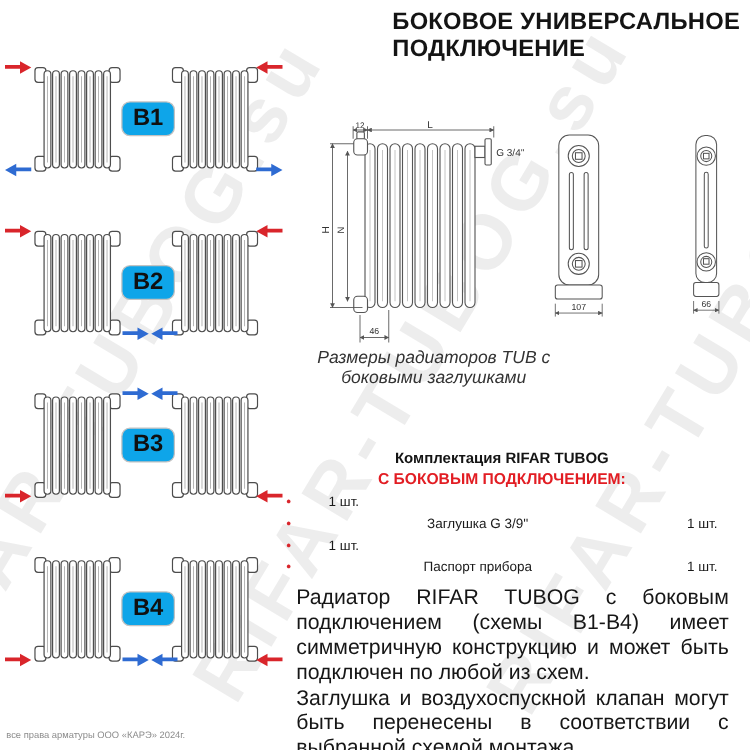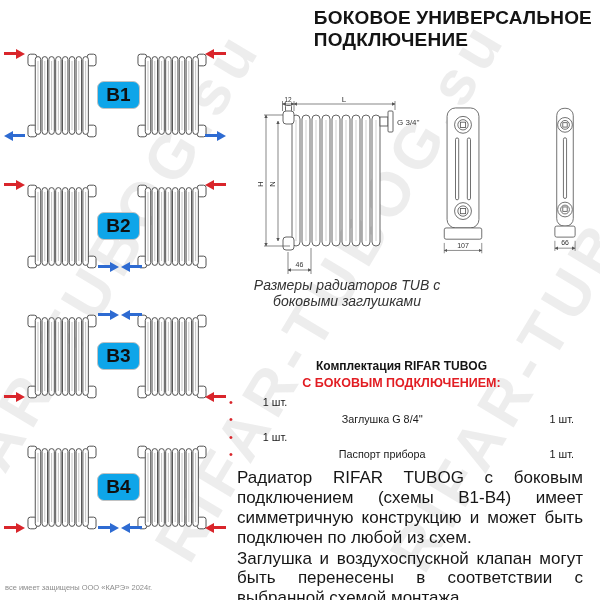--- a/index.html
+++ b/index.html
@@ -263,34 +263,34 @@
 
   <div class="equip">
     <div class="eq-h1">Комплектация RIFAR TUBOG</div>
     <div class="eq-h2">С БОКОВЫМ ПОДКЛЮЧЕНИЕМ:</div>
     <div class="eq-item">
       <span class="eq-bullet">•</span>
       <span class="eq-qty">1 шт.</span>
     </div>
     <div class="eq-item">
       <span class="eq-bullet">•</span>
-      <span class="eq-name">Заглушка G 8/4''</span>
+      <span class="eq-name">Заглушка G 3/9''</span>
       <span class="eq-qty">1 шт.</span>
     </div>
     <div class="eq-item">
       <span class="eq-bullet">•</span>
       <span class="eq-qty">1 шт.</span>
     </div>
     <div class="eq-item">
       <span class="eq-bullet">•</span>
       <span class="eq-name">Паспорт прибора</span>
       <span class="eq-qty">1 шт.</span>
     </div>
   </div>
 
   <div class="desc">
     <p>Радиатор RIFAR TUBOG с боковым подключением (схемы B1-B4) имеет симметричную конструкцию и может быть подключен по любой из схем.</p>
     <p>Заглушка и воздухоспускной клапан могут быть перенесены в соответствии с выбранной схемой монтажа.</p>
     <p class="bold">Минимальная длина радиатора – 98 мм (2 секции) без учета арматуры.</p>
   </div>
 
-  <div class="footer">все имеет защищены ООО «КАРЭ» 2024г.</div>
+  <div class="footer">все права арматуры ООО «КАРЭ» 2024г.</div>
 </div>
 
 </body></html>

